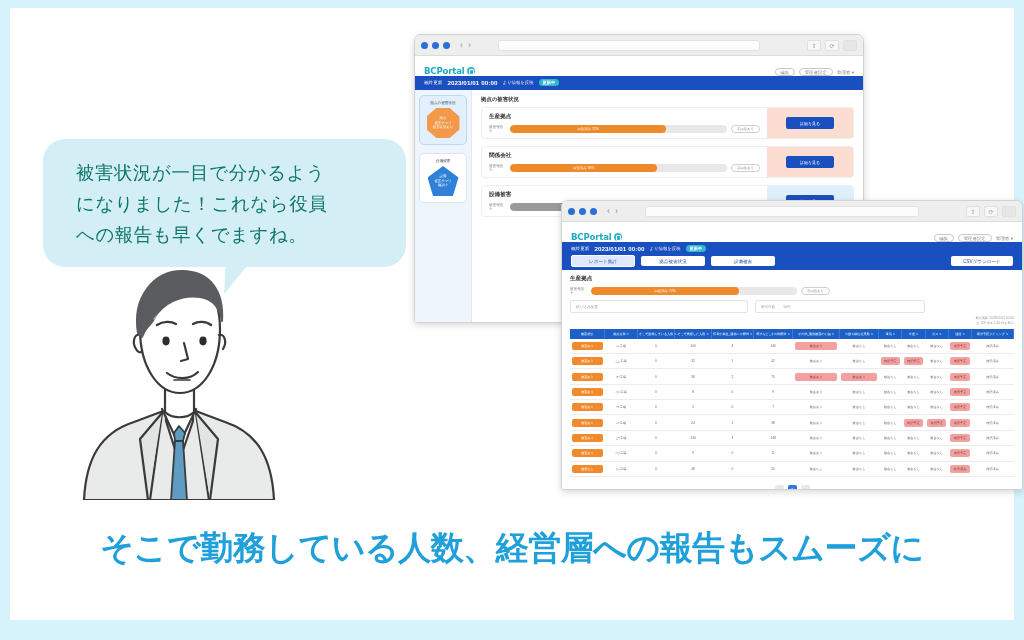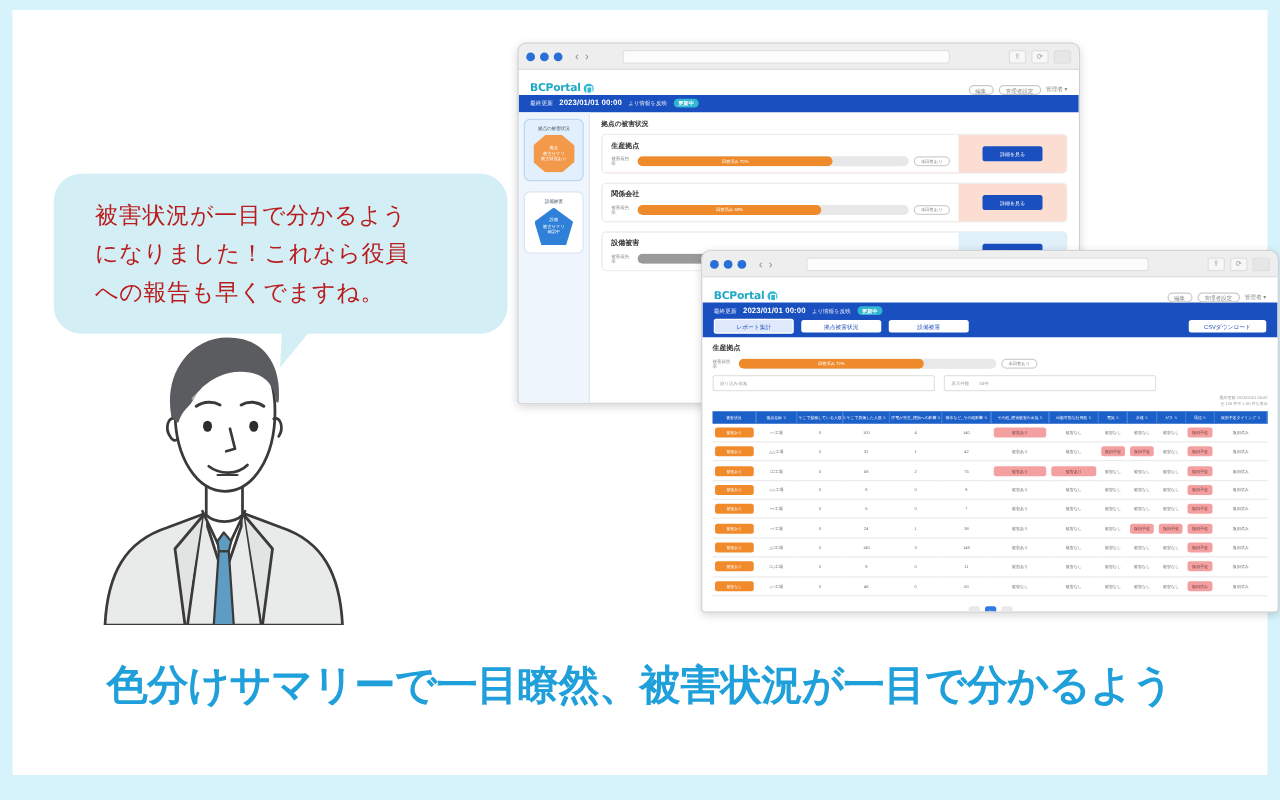--- a/index.html
+++ b/index.html
@@ -20,21 +20,21 @@
   .bubble {
     position: absolute; left: 33px; top: 131px;
     width: 363px; height: 128px;
     background: #d3eef5;
     border-radius: 22px;
   }
   .bubble-text {
     position: absolute; left: 33px; top: 18px;
     width: 308px;
     font-size: 18.4px; line-height: 31px;
-    color: #b91c1c; letter-spacing: .6px;
+    color: #0f766e; letter-spacing: .6px;
     font-family: "DejaVu Sans", sans-serif;
     white-space: pre-line;
   }
   .bubble-tail {
     position: absolute; left: 215px; top: 252px;
     width: 0; height: 0;
     border-left: 26px solid #d3eef5;
     border-bottom: 34px solid transparent;
     transform: skewX(-3deg);
   }
@@ -614,16 +614,16 @@
         </table>
 
         <div class="pager">
           <span class="pg">‹</span>
           <span class="pg on">1</span>
           <span class="pg">›</span>
         </div>
       </div>
     </div>
 
-    <div class="caption">色分けサマリーで一目瞭然、被害状況が一目で分かるよう</div>
+    <div class="caption">そこで勤務している人数、経営層への報告もスムーズに</div>
 
   </div>
 </div>
 
 </body></html>

